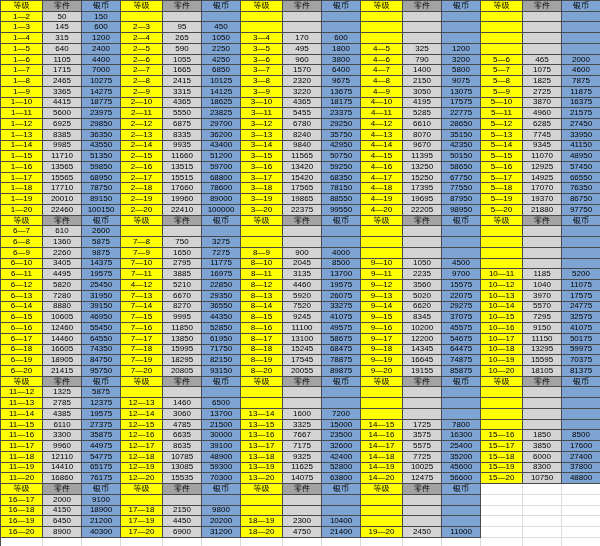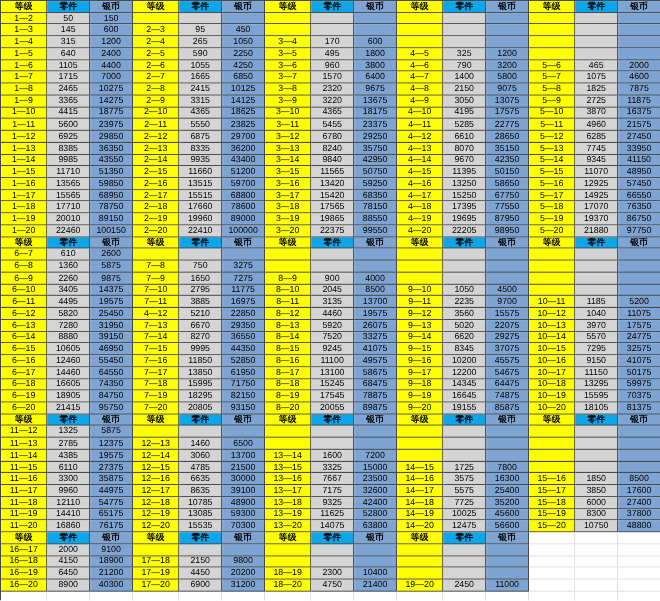--- a/index.html
+++ b/index.html
@@ -20,22 +20,22 @@
   .c{
     box-sizing:border-box;
     display:flex;align-items:center;justify-content:center;
     overflow:hidden;white-space:nowrap;
     border-right:1px solid #4a4a4a;
     border-bottom:1px solid #4a4a4a;
   }
   .lv{background:#FFFF00;}
   .pt{background:#D4D4D4;}
   .sv{background:#7EA4D3;}
-  .hdr{font-weight:bold;}
-  .hdr.pt{background:#0ea5e9;}
+  .hdr{font-weight:normal;}
+  .hdr.pt{background:#a3a3a3;}
   .white{background:#fff;border-right:1px solid #dcdcdc;border-bottom:1px solid #dcdcdc;}
 </style>
 </head>
 <body>
 
 <div id="sheet-wrap">
   <div id="sheet">
       <div class="c lv hdr">等级</div>
       <div class="c pt hdr">零件</div>
       <div class="c sv hdr">银币</div>

